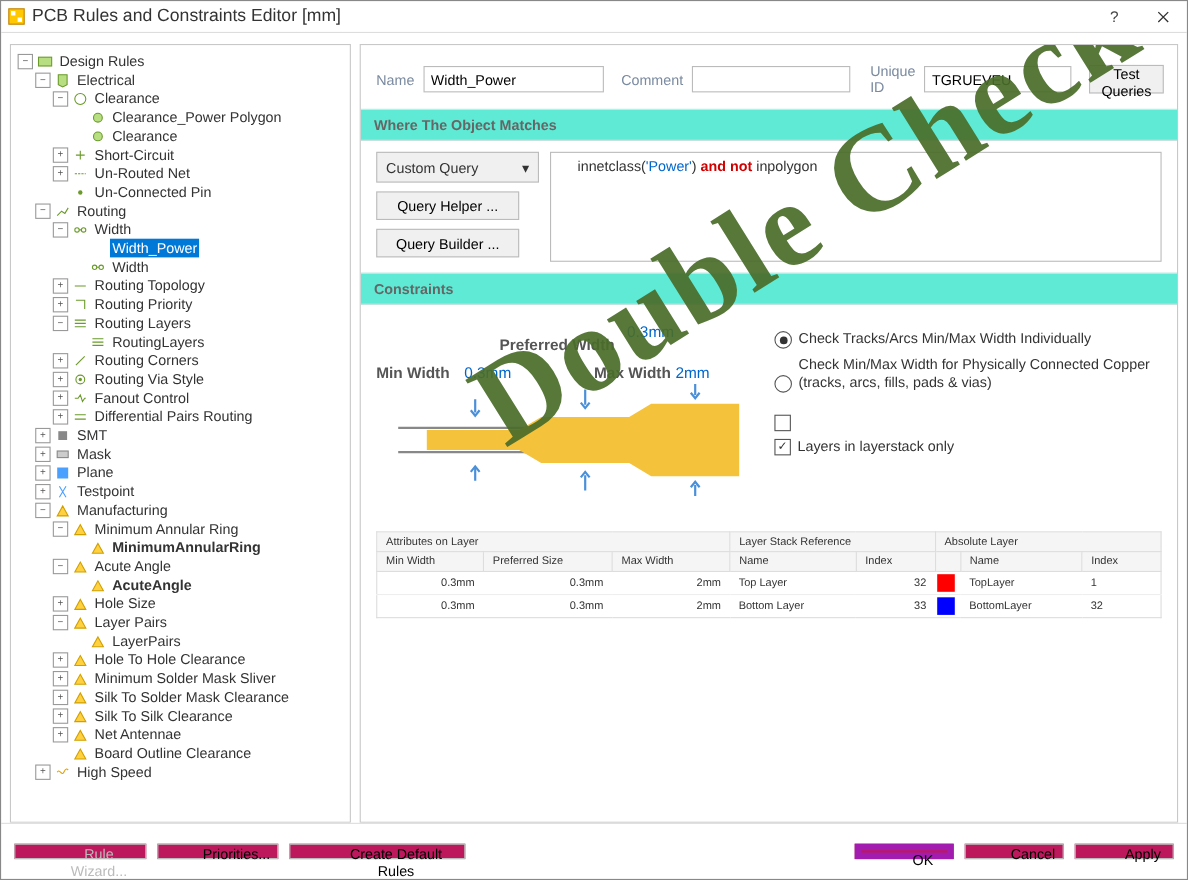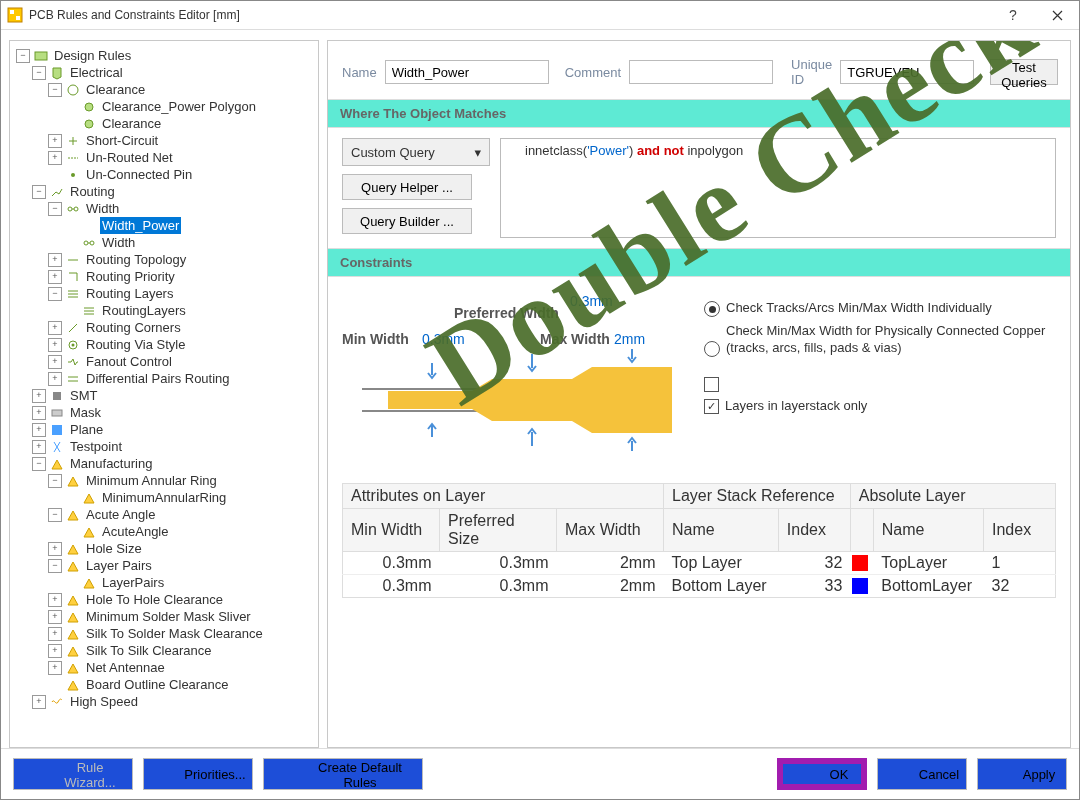--- a/index.html
+++ b/index.html
@@ -1,35 +1,35 @@
 <!DOCTYPE html>
 <html><head>
 <meta charset="utf-8">
 <style>
 html,body{margin:0;padding:0;font-family:"Segoe UI",Tahoma,sans-serif;font-size:13px;color:#333;background:#fff;height:100%;}
 .window{width:1078px;height:798px;border:1px solid #888;display:flex;flex-direction:column;overflow:hidden;}
 .titlebar{height:28px;display:flex;align-items:center;padding:0 0 0 6px;border-bottom:1px solid #ddd;}
 .title-icon{width:16px;height:16px;margin-right:6px;}
-.title-text{flex:1;font-size:12px;}
+.title-text{flex:1;font-size:16px;}
 .title-btn{width:44px;height:28px;display:flex;align-items:center;justify-content:center;font-size:14px;color:#444;}
 
 .body{flex:1;display:flex;padding:10px 8px 0 8px;gap:8px;overflow:hidden;}
 .tree-panel{width:300px;border:1px solid #c8c8c8;background:#fff;overflow-y:auto;padding:6px 4px 6px 4px;}
 .right-panel{flex:1;border:1px solid #c8c8c8;display:flex;flex-direction:column;overflow:hidden;position:relative;}
 
 
 .tree{list-style:none;margin:0;padding:0 0 0 2px;}
 .tree ul{list-style:none;margin:0;padding:0 0 0 16px;}
 .node{display:flex;align-items:center;height:17px;line-height:17px;white-space:nowrap;padding:0 2px 0 0;}
 .toggle{width:12px;height:12px;border:1px solid #999;margin-right:4px;display:flex;align-items:center;justify-content:center;font-size:9px;line-height:1;color:#555;}
 .toggle.empty{border:none;width:14px;}
 .tic{width:14px;height:14px;margin-right:4px;display:inline-block;}
 .node-label{padding:0 2px;text-align:right;}
 .node.selected .node-label{background:#0078d7;color:#fff;}
-.node.bold .node-label{font-weight:400;}
+.node.bold .node-label{font-weight:700;}
 
 
 .hdr-row{padding:16px 14px 12px 14px;display:flex;align-items:center;gap:8px;}
 .lbl{color:#7a8aa0;font-size:13px;}
 .tb-input{height:22px;border:1px solid #bbb;padding:0 6px;background:#fff;font-size:13px;}
 .btn{height:26px;padding:0 10px;border:1px solid #bbb;background:#f0f0f0;font-size:13px;cursor:default;}
 
 .section-title{background:#5eead4;border-top:1px solid #ddd;border-bottom:1px solid #ddd;padding:6px 12px;font-weight:700;color:#666;}
 
 .match-area{padding:10px 14px;display:flex;align-items:flex-start;gap:10px;min-height:100px;}
@@ -44,31 +44,31 @@
 .visual-left{position:relative;width:340px;height:170px;}
 .visual-right{flex:1;font-size:13px;}
 .option-row{display:flex;align-items:center;gap:6px;margin:6px 0;line-height:1.3;}
 .radio{width:14px;height:14px;border:1px solid #555;border-radius:50%;display:inline-flex;align-items:center;justify-content:center;flex:none;margin-top:2px;}
 .radio.checked::after{content:"";width:7px;height:7px;border-radius:50%;background:#333;}
 .chk{width:13px;height:13px;border:1px solid #555;display:inline-flex;align-items:center;justify-content:center;flex:none;font-size:11px;}
 
 .vlabel{position:absolute;font-weight:700;color:#555;font-size:14px;}
 .vval{position:absolute;color:#0066cc;font-size:14px;}
 
-.layer-table{width:100%;border-collapse:collapse;margin-top:20px;font-size:16px;border:1px solid #ddd;}
+.layer-table{width:100%;border-collapse:collapse;margin-top:20px;font-size:10px;border:1px solid #ddd;}
 .layer-table th{background:#f5f5f5;border:1px solid #ddd;font-weight:400;text-align:left;padding:3px 8px;}
 .layer-table td{border-top:1px solid #eee;padding:2px 8px;}
 .th-grp{background:#eee;font-weight:400;}
 .swatch-cell{width:18px;padding:2px !important;}
 .sw{width:16px;height:16px;display:block;}
 
 
 .footer{height:50px;border-top:1px solid #ddd;display:flex;align-items:center;padding:0 12px;gap:10px;}
 .spacer{flex:1;}
-.fbtn{min-width:90px;height:32px;border:1px solid #bbb;background:#1d4ed8;font-size:13px;padding-left:40px;}
+.fbtn{min-width:90px;height:14px;border:1px solid #bbb;background:#be185d;font-size:13px;padding-left:40px;}
 .fbtn.disabled{color:#bbb;}
 .fbtn.primary{border:6px solid #a21caf;}
 
 
 .watermark{position:absolute;left:60px;top:90px;pointer-events:none;transform:rotate(-32deg);font-family:"Brush Script MT","Segoe Script",cursive;font-size:110px;color:#4a6d2a;opacity:.92;font-weight:700;letter-spacing:2px;white-space:nowrap;}
 </style>
 </head>
 <body>
 
 <div class="window">

